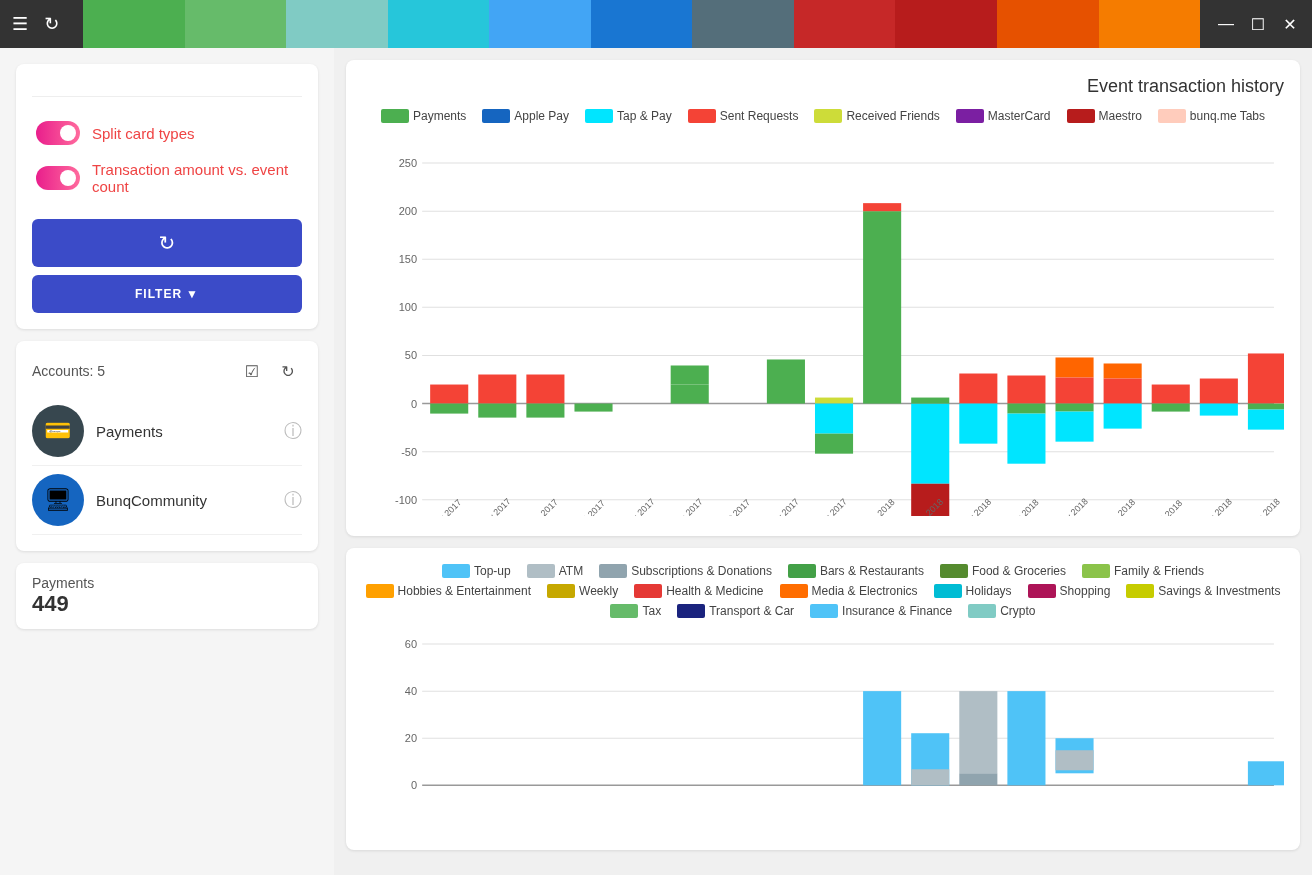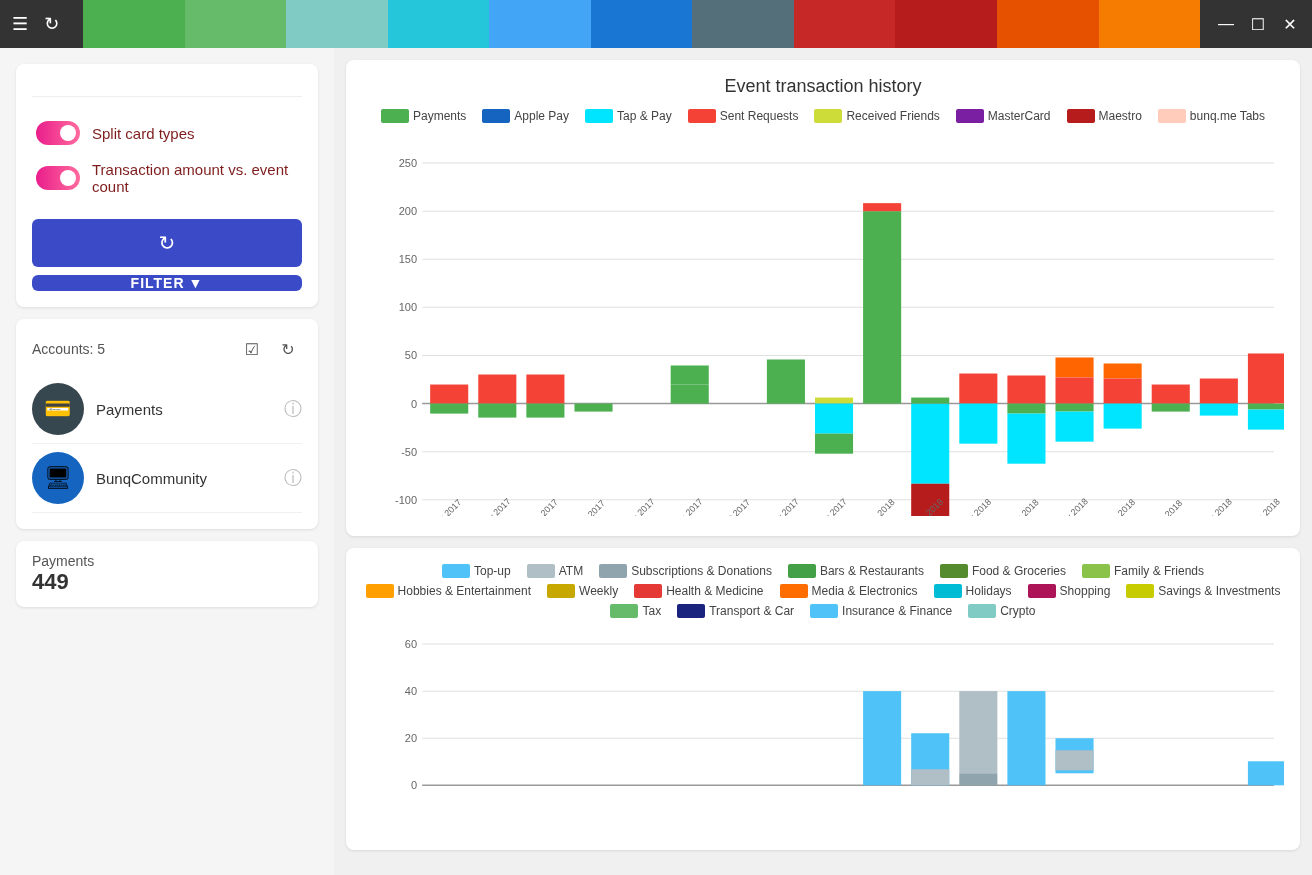--- a/index.html
+++ b/index.html
@@ -98,43 +98,43 @@
     .toggle::after {
       content: '';
       position: absolute;
       right: 4px;
       top: 4px;
       width: 16px;
       height: 16px;
       border-radius: 50%;
       background: white;
     }
-    .toggle-label { font-size: 15px; color: #7f1d1d; }
+    .toggle-label { font-size: 15px; color: #ef4444; }
 
     .btn-refresh {
       width: 100%;
       padding: 12px;
       background: #3b4bc8;
       color: white;
       border: none;
       border-radius: 6px;
       font-size: 18px;
       cursor: pointer;
       display: flex;
       align-items: center;
       justify-content: center;
     }
     .btn-filter {
       width: 100%;
-      padding: 0;
+      padding: 12px;
       background: #3b4bc8;
       color: white;
       border: none;
       border-radius: 6px;
-      font-size: 14px;
+      font-size: 12px;
       font-weight: bold;
       cursor: pointer;
       display: flex;
       align-items: center;
       justify-content: center;
       gap: 4px;
       letter-spacing: 1px;
     }
 
     .accounts-header {
@@ -182,21 +182,21 @@
     }
 
     .chart-card {
       background: white;
       border-radius: 8px;
       padding: 16px;
       box-shadow: 0 1px 3px rgba(0,0,0,0.1);
     }
 
     .chart-title {
-      text-align: center;
+      text-align: right;
       font-size: 18px;
       color: #333;
       margin-bottom: 12px;
     }
 
     
     .legend {
       display: flex;
       flex-wrap: wrap;
       gap: 6px 16px;

